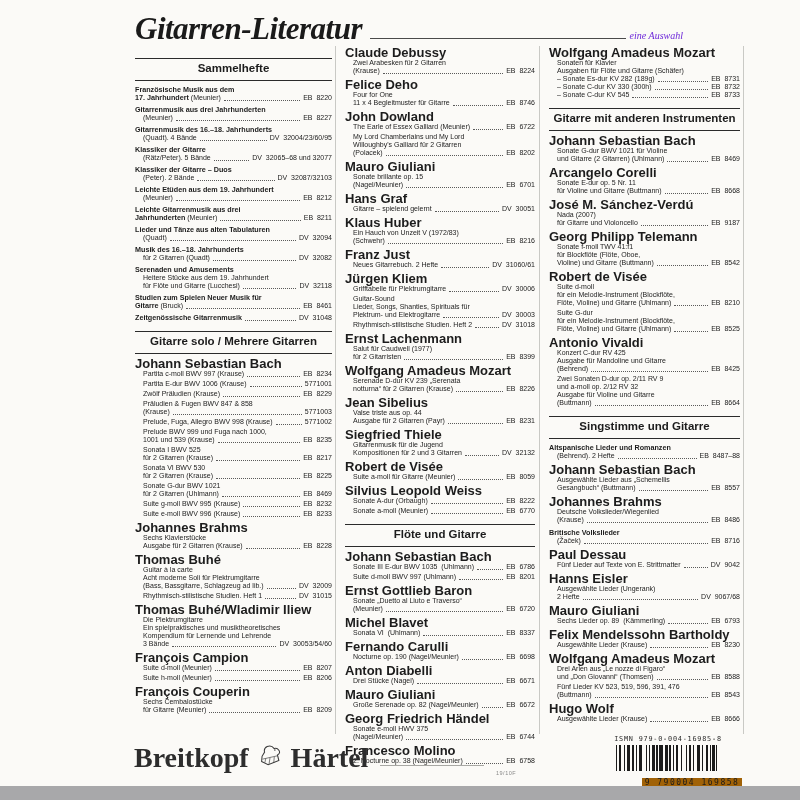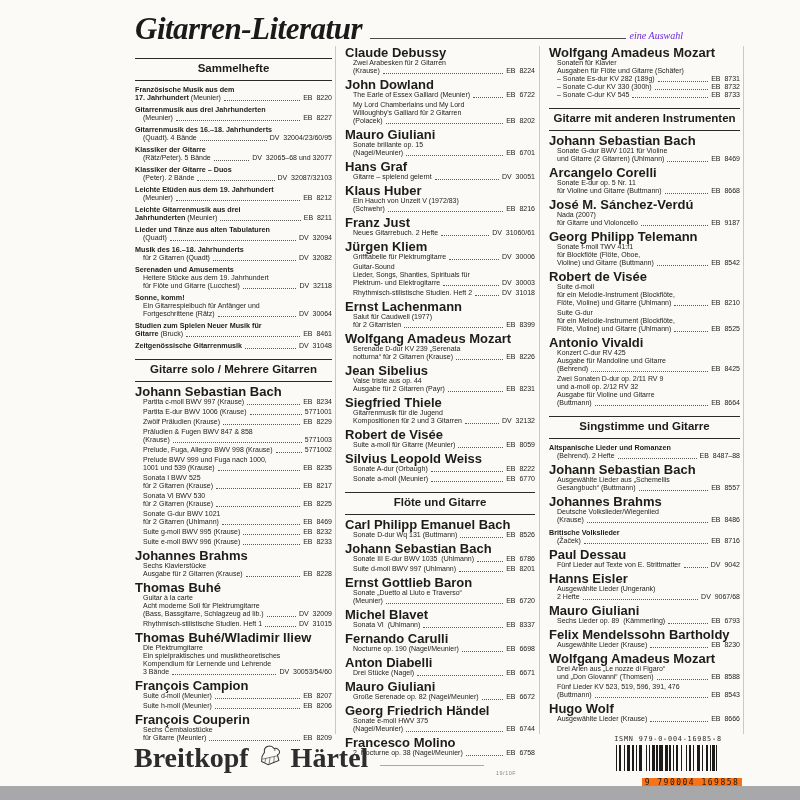--- a/index.html
+++ b/index.html
@@ -44,21 +44,21 @@
     font-family:"Liberation Serif",serif; font-weight:bold; font-size:28px; color:#2d2d2d; }
   .bear { margin:0 7px; }
   .logo-rule { width:104px; border-bottom:1px solid #a8a8a4; margin-left:12px; margin-top:16px; }
   .print-code { position:absolute; left:496px; top:770px; font-size:5.5px; color:#8a8a8a; letter-spacing:0.5px; }
 
   .barcode-block { position:absolute; left:586px; top:735px; width:164px; text-align:center; }
   .ismn { font-family:"DejaVu Sans Mono",monospace; font-size:6.8px; letter-spacing:0.8px; color:#2a2a2a; margin-bottom:2px; }
   .barcode { display:flex; justify-content:center; height:26px; }
   .barcode .bar { background:#1b1b1b; height:100%; }
   .digits { font-family:"DejaVu Sans Mono",monospace; font-size:8px; letter-spacing:1.5px; margin-top:-7px;
-    background:#f97316; display:inline-block; padding:0 3px; color:#1b1b1b;margin-left:48px; }
+    background:#a16207; display:inline-block; padding:0 3px; color:#1b1b1b;margin-left:48px; }
 </style>
 </head>
 <body>
 
 <div class="page">
 
   <div class="masthead">
     <span class="title">Gitarren-Literatur</span>
     <span class="header-rule"></span>
     <span class="subtitle">eine Auswahl</span>
@@ -172,33 +172,20 @@
               <span>Heitere Stücke aus dem 19. Jahrhundert</span>
             </div>
             <div class="row indent">
               <span>für Flöte und Gitarre (Lucchesi)</span>
               <span class="dots"></span>
               <span class="num">DV  32118</span>
             </div>
           </div>
           <div class="entry titled">
             <div class="row">
-              <span class="bld">Sonne, komm!</span>
-            </div>
-            <div class="row indent">
-              <span>Ein Gitarrespielbuch für Anfänger und</span>
-            </div>
-            <div class="row indent">
-              <span>Fortgeschrittene (Rätz)</span>
-              <span class="dots"></span>
-              <span class="num">DV  30064</span>
-            </div>
-          </div>
-          <div class="entry titled">
-            <div class="row">
               <span class="bld">Studien zum Spielen Neuer Musik für</span>
             </div>
             <div class="row">
               <span class="bld">Gitarre</span>
               <span> (Bruck)</span>
               <span class="dots"></span>
               <span class="num">EB  8461</span>
             </div>
           </div>
           <div class="entry titled">
@@ -399,20 +386,33 @@
               <span>Zwei Arabesken für 2 Gitarren</span>
             </div>
             <div class="row indent">
               <span>(Krause)</span>
               <span class="dots"></span>
               <span class="num">EB  8224</span>
             </div>
           </div>
         </div>
         <div class="group">
+          <div class="composer">Felice Deho</div>
+          <div class="entry">
+            <div class="row indent">
+              <span>Four for One</span>
+            </div>
+            <div class="row indent">
+              <span>11 x 4 Begleitmuster für Gitarre</span>
+              <span class="dots"></span>
+              <span class="num">EB  8746</span>
+            </div>
+          </div>
+        </div>
+        <div class="group">
           <div class="composer">John Dowland</div>
           <div class="entry">
             <div class="row indent">
               <span>The Earle of Essex Galliard (Meunier)</span>
               <span class="dots"></span>
               <span class="num">EB  6722</span>
             </div>
           </div>
           <div class="entry">
             <div class="row indent">
@@ -577,30 +577,20 @@
           </div>
           <div class="entry">
             <div class="row indent">
               <span>Sonate a-moll (Meunier)</span>
               <span class="dots"></span>
               <span class="num">EB  6770</span>
             </div>
           </div>
         </div>
         <div class="section-header">Flöte und Gitarre</div>
-        <div class="group">
-          <div class="composer">Carl Philipp Emanuel Bach</div>
-          <div class="entry">
-            <div class="row indent">
-              <span>Sonate D-dur Wq 131 (Buttmann)</span>
-              <span class="dots"></span>
-              <span class="num">EB  8526</span>
-            </div>
-          </div>
-        </div>
         <div class="group">
           <div class="composer">Johann Sebastian Bach</div>
           <div class="entry">
             <div class="row indent">
               <span>Sonate III E-dur BWV 1035  (Uhlmann)</span>
               <span class="dots"></span>
               <span class="num">EB  6786</span>
             </div>
           </div>
           <div class="entry">

